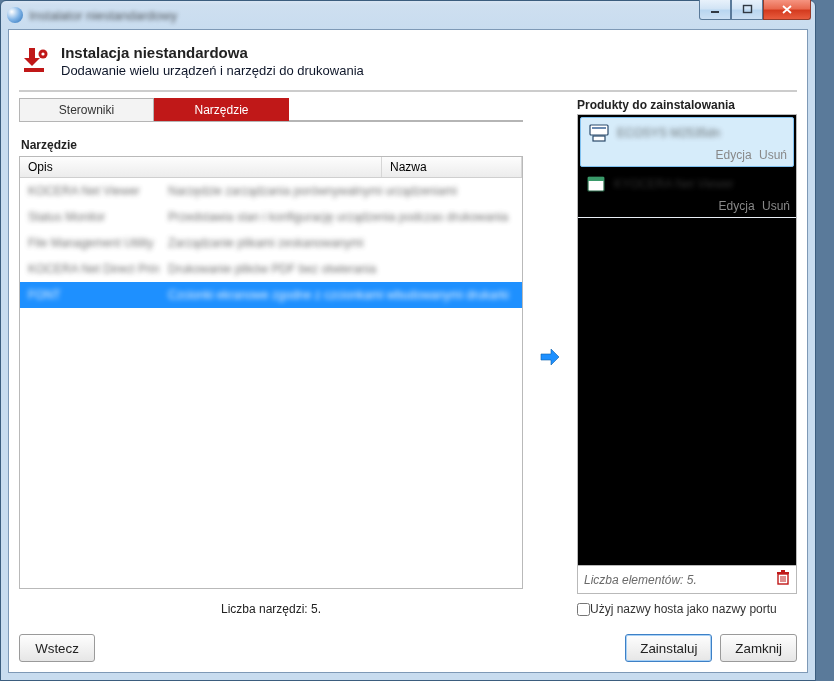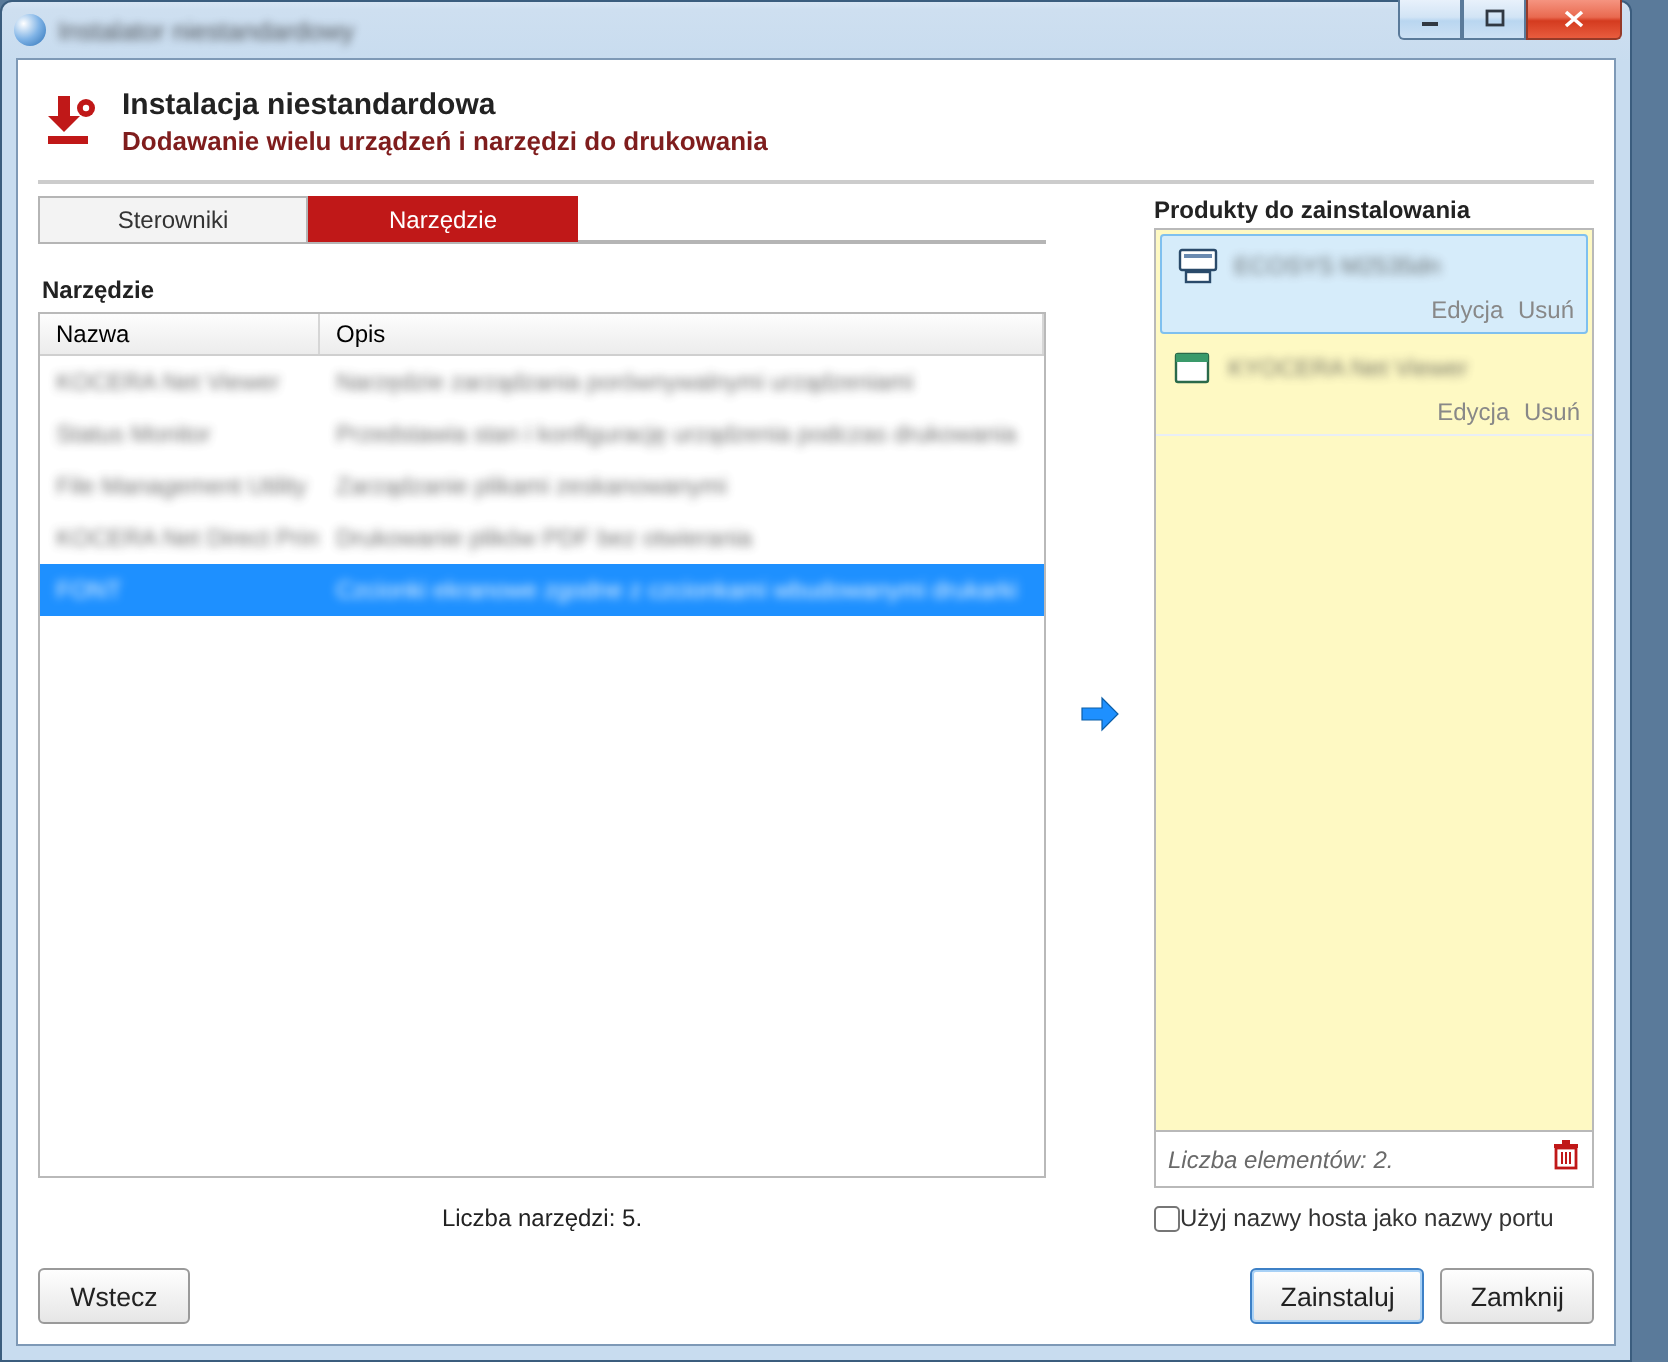--- a/index.html
+++ b/index.html
@@ -12,21 +12,21 @@
     .win-btn { width: 32px; height: 20px; border: 1px solid #5a7a9a; border-top: none; background: linear-gradient(to bottom, #e8f1fb 0, #d2e4f5 45%, #b9d6f0 55%, #cce0f4); display: flex; align-items: center; justify-content: center; color: #303842; }
     .win-btn.min { border-radius: 0 0 0 3px; }
     .win-btn.close { width: 48px; border-radius: 0 0 3px 0; background: linear-gradient(to bottom, #f59480 0, #e96a50 45%, #d43b1f 55%, #e85c3e); color: #fff; border-color: #963a28; }
     .win-btn svg { display: block; }
     .client { position: absolute; top: 28px; left: 7px; right: 7px; bottom: 7px; background: #fff; border: 1px solid #7e99b6; }
     .content { position: absolute; inset: 10px; display: flex; flex-direction: column; }
     .header { display: flex; align-items: flex-start; gap: 10px; padding: 4px 2px 12px; border-bottom: 2px solid #ccc; margin-bottom: 6px; }
     .header-icon { width: 30px; height: 28px; position: relative; margin-top: 2px; }
     .header-icon svg { display: block; }
     .header-titles h1 { font-size: 15px; font-weight: bold; color: #222; margin-bottom: 2px; }
-    .header-titles h2 { font-size: 13px; font-weight: bold; color: #7f1d1d; }
+    .header-titles h2 { font-size: 13px; font-weight: normal; color: #0f172a; }
     .body { flex: 1; display: flex; gap: 12px; min-height: 0; }
     .left-pane { flex: 1; display: flex; flex-direction: column; }
     .tabs { display: flex; border-bottom: 1px solid #b5b5b5; }
     .tab { padding: 4px 0; width: 135px; text-align: center; border: 1px solid #b5b5b5; border-bottom: none; background: #f3f3f3; color: #333; cursor: default; }
     .tab.active { background: #c01818; color: #fff; border-color: #c01818; }
     .tabs-spacer { flex: 1; border-bottom: 1px solid #b5b5b5; }
     .section-label { font-weight: bold; color: #222; margin: 16px 0 4px 2px; }
     .table { border: 1px solid #b9b9b9; flex: 1; display: flex; flex-direction: column; background: #fff; }
     .thead { display: flex; background: linear-gradient(to bottom, #fdfdfd, #ececec); border-bottom: 1px solid #cfcfcf; }
     .th { padding: 3px 8px; border-right: 1px solid #d6d6d6; }
@@ -38,21 +38,21 @@
     .td { padding: 0 8px; white-space: nowrap; overflow: hidden; }
     .td.name { width: 140px; }
     .td.desc { flex: 1; }
     .blur { filter: blur(2.5px); opacity: .75; color: #444; }
     .tr.selected .blur { color: #fff; opacity: .9; }
     .count { margin-top: 13px; color: #222; text-align: center; }
     .arrow { align-self: center; padding: 0 4px; }
     .arrow svg { display: block; }
     .right-pane { width: 220px; display: flex; flex-direction: column; }
     .right-title { font-weight: bold; color: #222; margin-bottom: 2px; }
-    .product-list { flex: 1; border: 1px solid #b9b9b9; background: #fef9c3; overflow: hidden; }
+    .product-list { flex: 1; border: 1px solid #b9b9b9; background: #000000; overflow: hidden; }
     .product { padding: 4px 6px 4px 6px; border-bottom: 1px solid #e9eef5; }
     .product.sel { background: #d6ecfa; border: 1px solid #7fc0ef; border-radius: 2px; margin: 2px; }
     .product-top { display: flex; align-items: center; gap: 6px; }
     .product-name { flex: 1; }
     .product-actions { text-align: right; color: #888; margin-top: 4px; }
     .product-actions span { margin-left: 4px; cursor: default; }
     .summary { display: flex; align-items: center; border: 1px solid #b9b9b9; border-top: none; padding: 4px 6px; color: #6a6a6a; font-style: italic; }
     .summary-text { flex: 1; }
     .trash { color: #c01818; }
     .checkbox-row { display: flex; align-items: center; gap: 0; margin-top: 8px; color: #333; }
@@ -114,22 +114,22 @@
           <div class="tabs">
             <div class="tab">Sterowniki</div>
             <div class="tab active">Narzędzie</div>
             <div class="tabs-spacer"></div>
           </div>
 
           <div class="section-label">Narzędzie</div>
 
           <div class="table">
             <div class="thead">
+              <div class="th desc">Opis</div>
               <div class="th name">Nazwa</div>
-              <div class="th desc">Opis</div>
             </div>
             <div class="tbody">
               <div class="tr">
                 <div class="td name blur">KOCERA Net Viewer</div>
                 <div class="td desc blur">Narzędzie zarządzania porównywalnymi urządzeniami</div>
               </div>
               <div class="tr">
                 <div class="td name blur">Status Monitor</div>
                 <div class="td desc blur">Przedstawia stan i konfigurację urządzenia podczas drukowania</div>
               </div>
@@ -196,21 +196,21 @@
                 <span class="product-name blur">KYOCERA Net Viewer</span>
               </div>
               <div class="product-actions">
                 <span>Edycja</span>
                 <span>Usuń</span>
               </div>
             </div>
 
           </div>
           <div class="summary">
-            <span class="summary-text">Liczba elementów: 2.</span>
+            <span class="summary-text">Liczba elementów: 5.</span>
             <span class="trash">
               <svg width="14" height="16" viewBox="0 0 14 16">
                   <rect x="2" y="4" width="10" height="10" fill="none" stroke="#c01818" stroke-width="1.4"></rect>
                   <rect x="1" y="2" width="12" height="2" fill="#c01818"></rect>
                   <rect x="5" y="0" width="4" height="2" fill="#c01818"></rect>
                   <line x1="5" y1="6" x2="5" y2="12" stroke="#c01818"></line>
                   <line x1="7" y1="6" x2="7" y2="12" stroke="#c01818"></line>
                   <line x1="9" y1="6" x2="9" y2="12" stroke="#c01818"></line>
                 </svg>
             </span>

